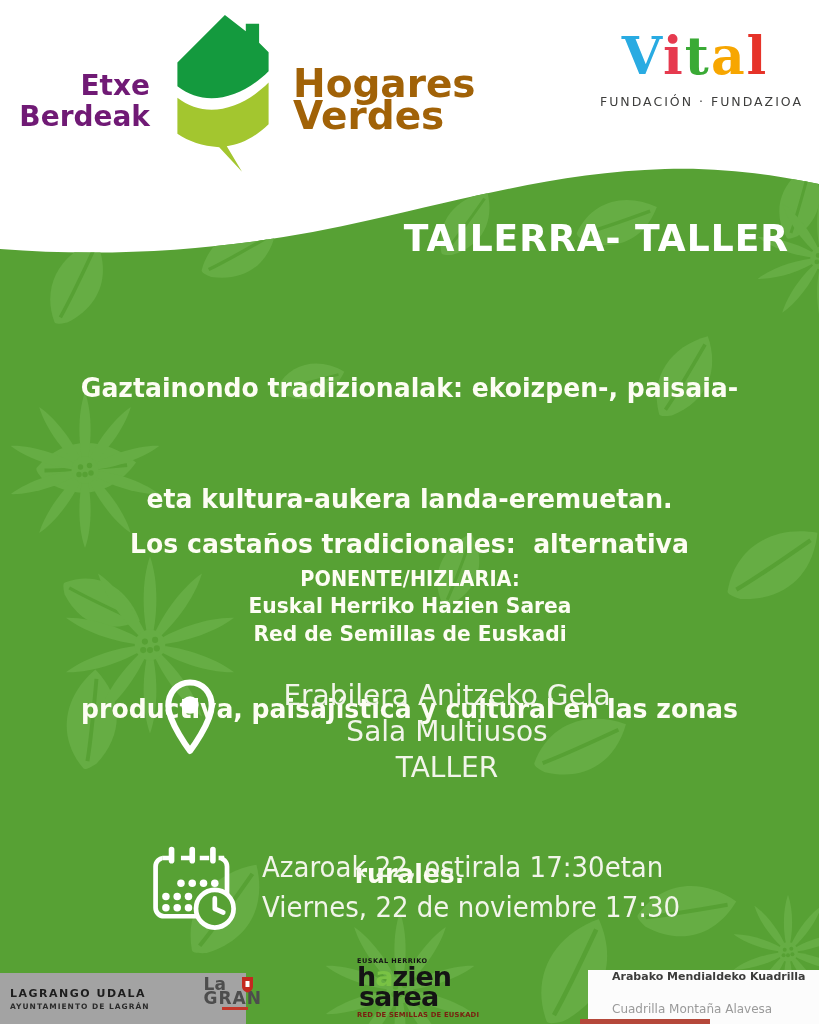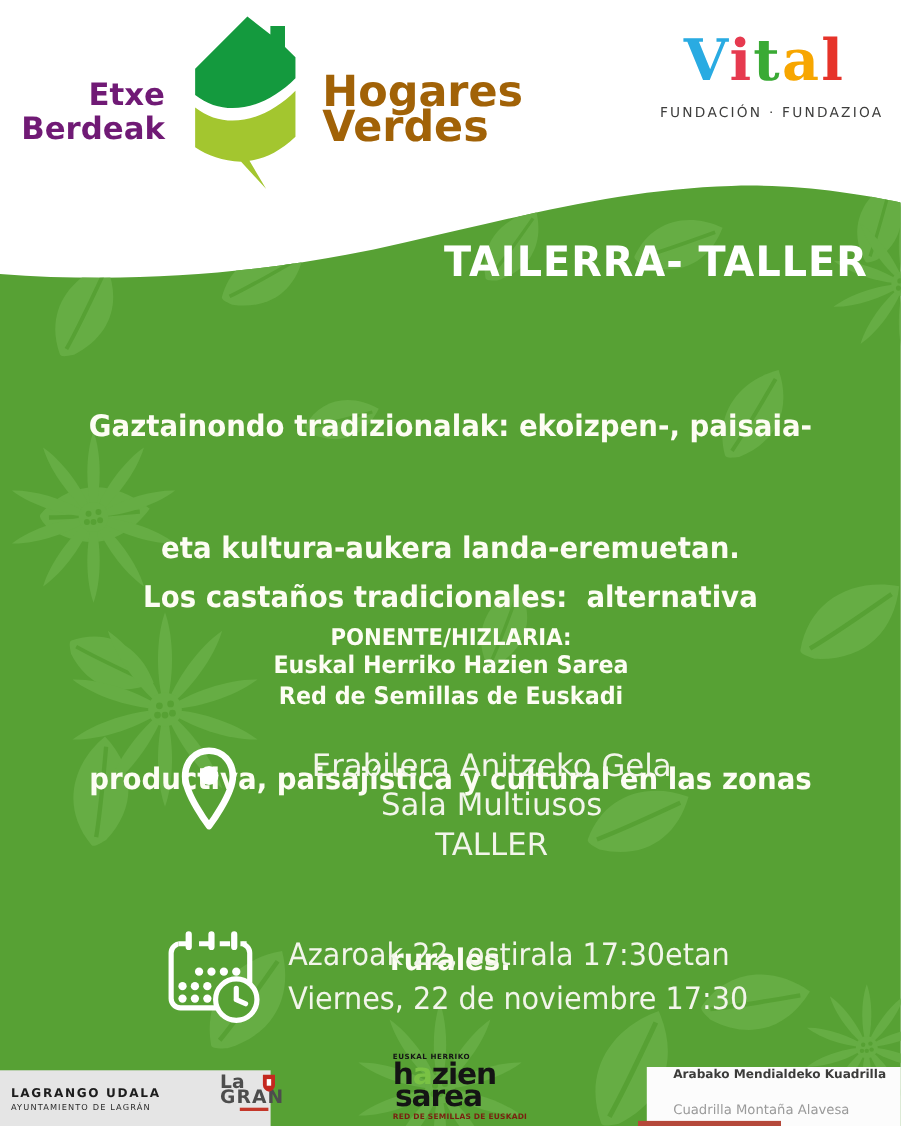--- a/index.html
+++ b/index.html
@@ -37,24 +37,24 @@
   .speaker-label{font-size:21px;line-height:26px;}
   .speaker-line{font-size:22px;line-height:28px;}
   .pin-svg{position:absolute;left:164px;top:676px;width:52px;height:84px;}
   .location-text{position:absolute;top:678px;left:222px;width:450px;text-align:center;
                  font-size:28px;line-height:36px;color:#f2f5ea;}
   .cal-svg{position:absolute;left:148px;top:842px;width:96px;height:94px;}
   .date-text{position:absolute;left:262px;top:848px;font-size:28px;line-height:40px;
              color:#f2f5ea;transform:scaleX(.93);transform-origin:left;white-space:nowrap;}
 
   
-  .card-left{position:absolute;left:0;top:973px;width:246px;height:51px;background:#e5e5e5;
+  .card-left{position:absolute;left:0;top:973px;width:246px;height:51px;background:#a3a3a3;
              display:flex;align-items:center;gap:6px;padding:0 4px;box-sizing:border-box;}
   .council-title{font-size:11px;font-weight:bold;letter-spacing:1.5px;color:#1d1d1d;white-space:nowrap;}
-  .council-sub{font-size:7.5px;font-weight:normal;letter-spacing:1px;color:#2c2c2c;margin-top:2px;white-space:nowrap;}
+  .council-sub{font-size:7.5px;font-weight:bold;letter-spacing:1px;color:#2c2c2c;margin-top:2px;white-space:nowrap;}
   .lagran-mark{position:relative;width:60px;height:44px;color:#4d4d4d;font-weight:bold;margin-left:48px;}
   .lagran-top{font-size:17px;line-height:14px;}
   .lagran-bottom{font-size:17px;line-height:15px;letter-spacing:1px;}
   .lagran-shield{position:absolute;top:-1px;right:8px;width:13px;height:17px;}
   .lagran-redline{width:26px;height:3px;background:#c4372a;margin:1px 0 0 18px;}
 
   .hazien{position:absolute;left:357px;top:957px;width:130px;color:#141414;}
   .hazien-top{font-size:6.5px;font-weight:bold;letter-spacing:.5px;}
   .hazien-word{font-size:27px;font-weight:bold;line-height:23px;letter-spacing:-1px;}
   .hazien-word .green-a{color:#79c244;}

